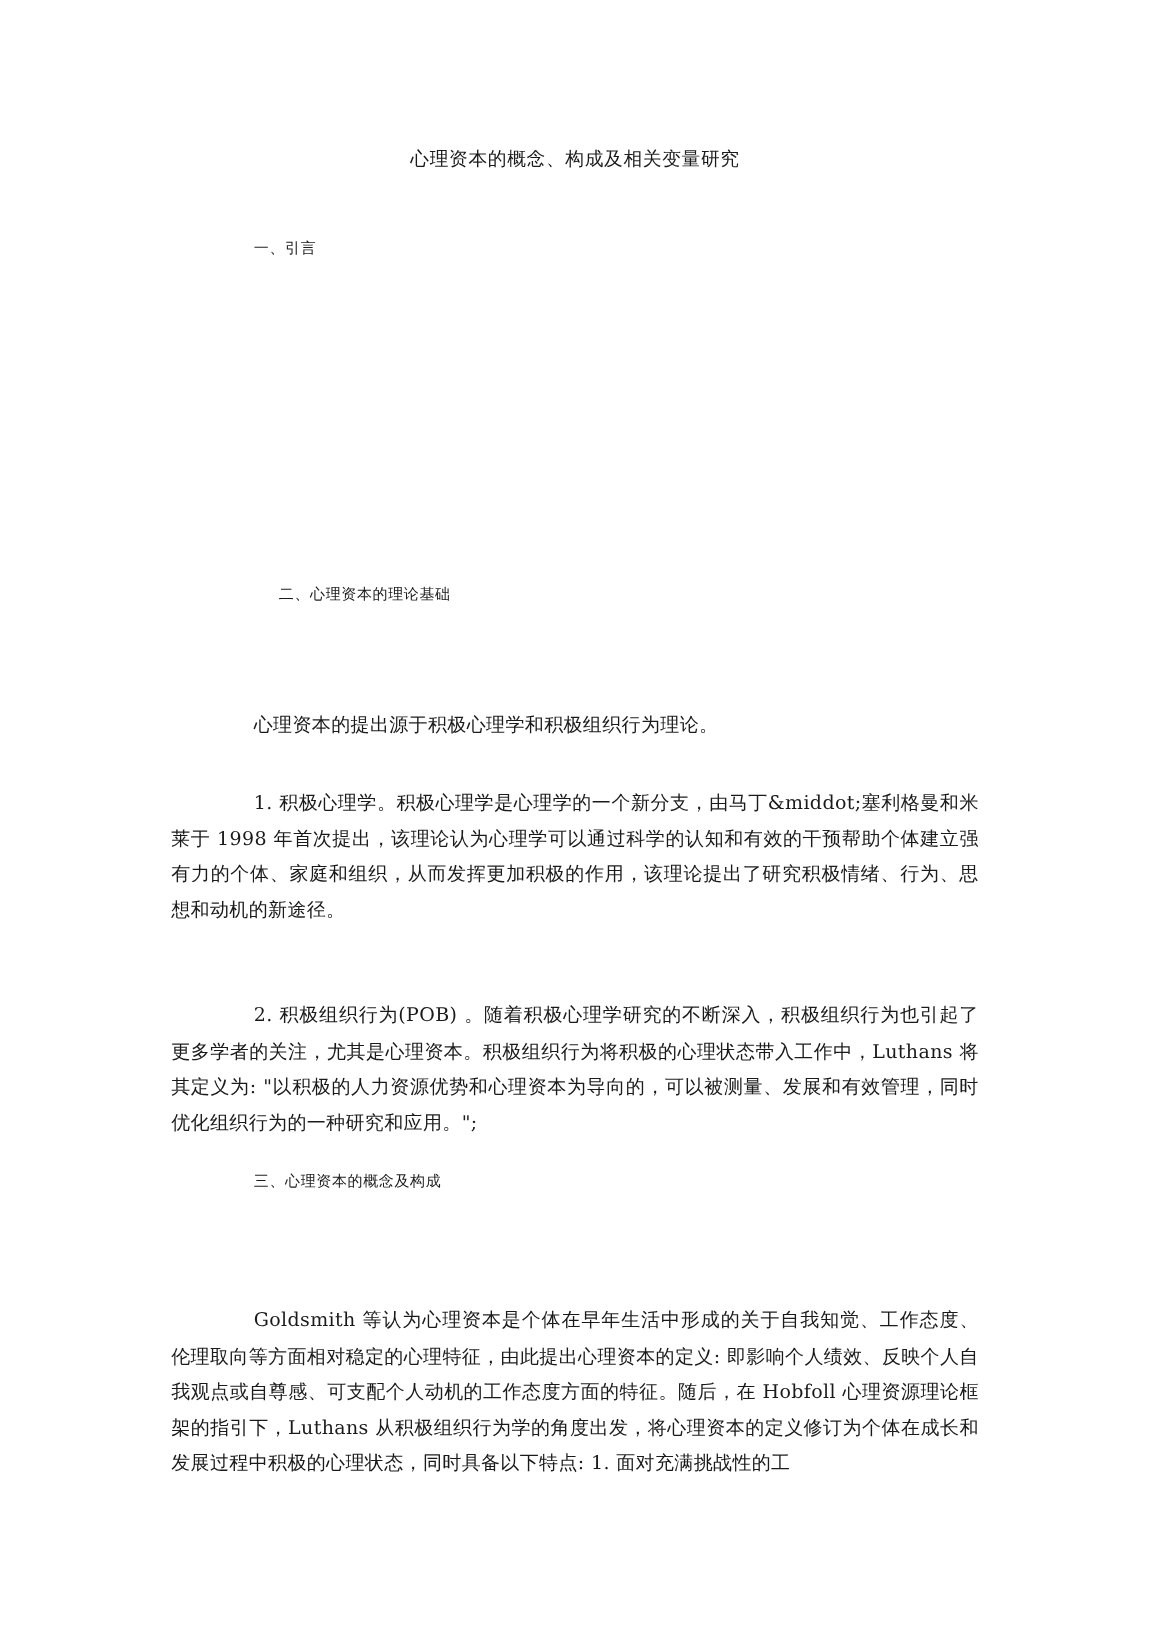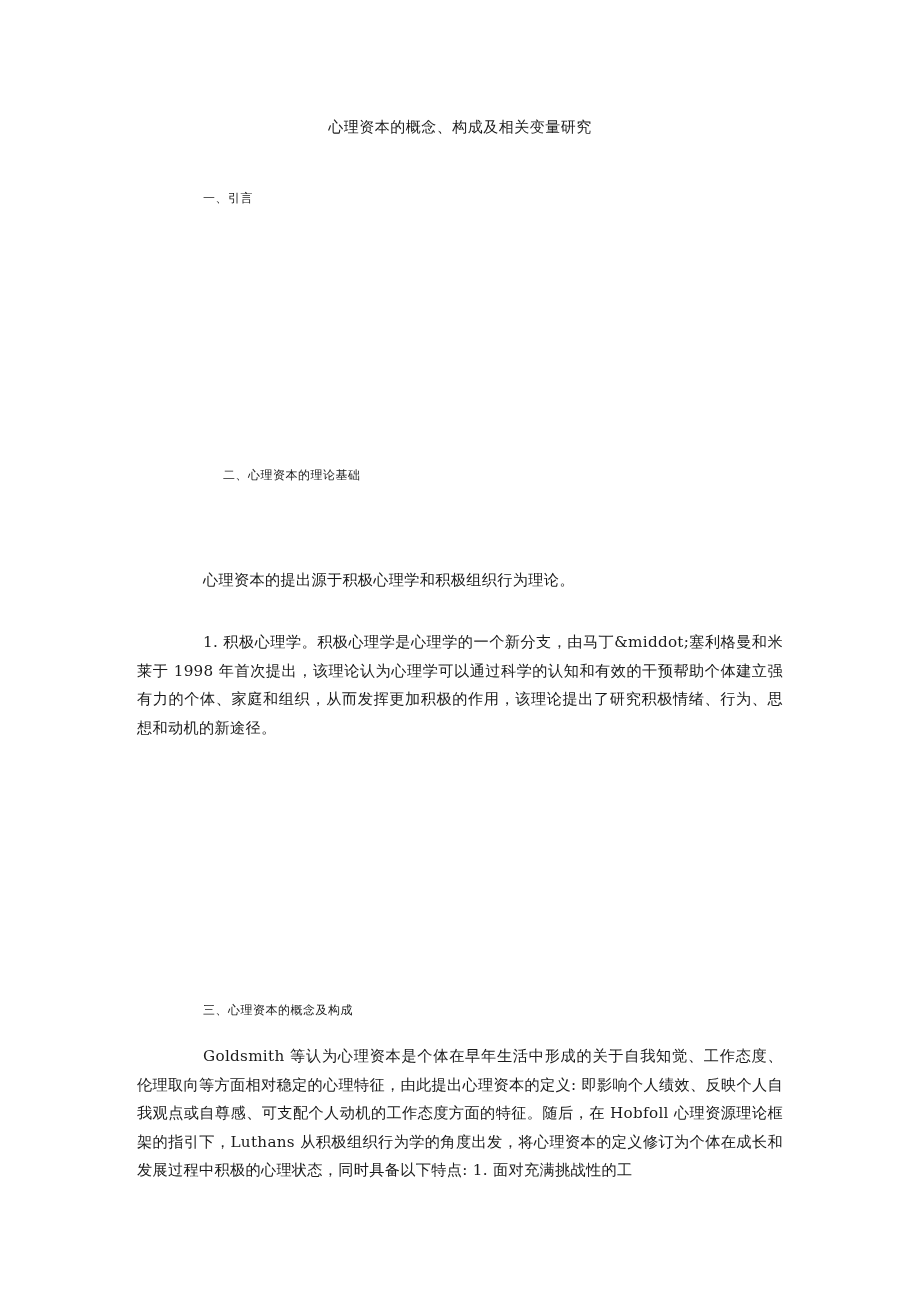--- a/index.html
+++ b/index.html
@@ -59,18 +59,19 @@
 
   <div class="heading" style="top:187px;">一、引言</div>
 
 
   <div class="heading" style="top:464px;margin-left:20px;">二、心理资本的理论基础</div>
 
   <div class="para" style="top:542px; text-indent:66px;margin-top:24px;">心理资本的提出源于积极心理学和积极组织行为理论。</div>
 
   <div class="para" style="top:628px;">1.  积极心理学。积极心理学是心理学的一个新分支，由马丁&amp;middot;塞利格曼和米莱于  1998  年首次提出，该理论认为心理学可以通过科学的认知和有效的干预帮助个体建立强有力的个体、家庭和组织，从而发挥更加积极的作用，该理论提出了研究积极情绪、行为、思想和动机的新途径。</div>
 
+  <div class="para" style="top:798px;">2.  积极组织行为(POB)  。随着积极心理学研究的不断深入，积极组织行为也引起了更多学者的关注，尤其是心理资本。积极组织行为将积极的心理状态带入工作中，Luthans   将其定义为: "以积极的人力资源优势和心理资本为导向的，可以被测量、发展和有效管理，同时优化组织行为的一种研究和应用。";</div>
 
-  <div class="heading" style="top:999px;text-align:right;">三、心理资本的概念及构成</div>
+  <div class="heading" style="top:934px;text-align:right;">三、心理资本的概念及构成</div>
 
   <div class="para" style="top:1042px;">Goldsmith  等认为心理资本是个体在早年生活中形成的关于自我知觉、工作态度、伦理取向等方面相对稳定的心理特征，由此提出心理资本的定义:   即影响个人绩效、反映个人自我观点或自尊感、可支配个人动机的工作态度方面的特征。随后，在  Hobfoll  心理资源理论框架的指引下，Luthans    从积极组织行为学的角度出发，将心理资本的定义修订为个体在成长和发展过程中积极的心理状态，同时具备以下特点: 1.  面对充满挑战性的工</div>
 
 </div>
 
 </body></html>

